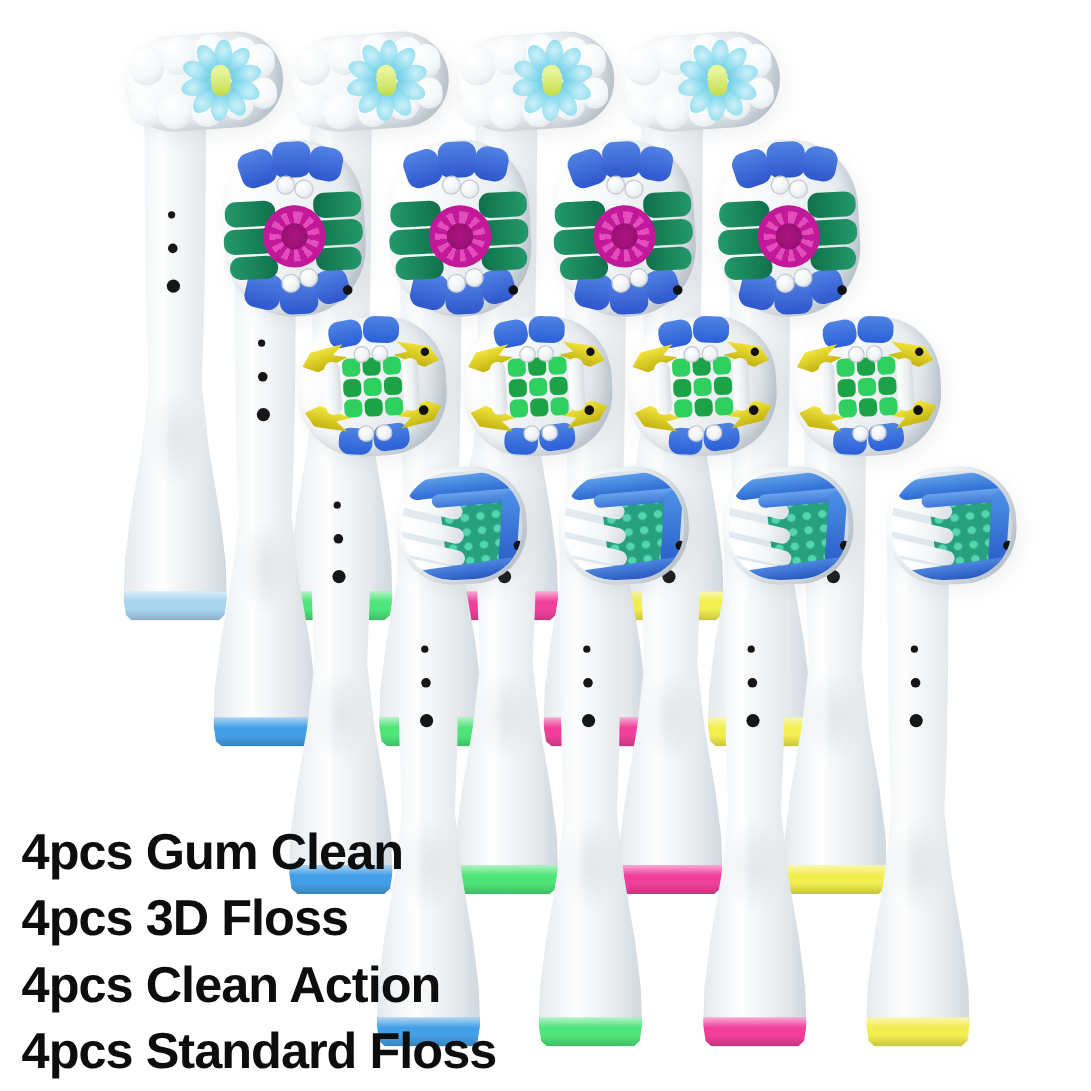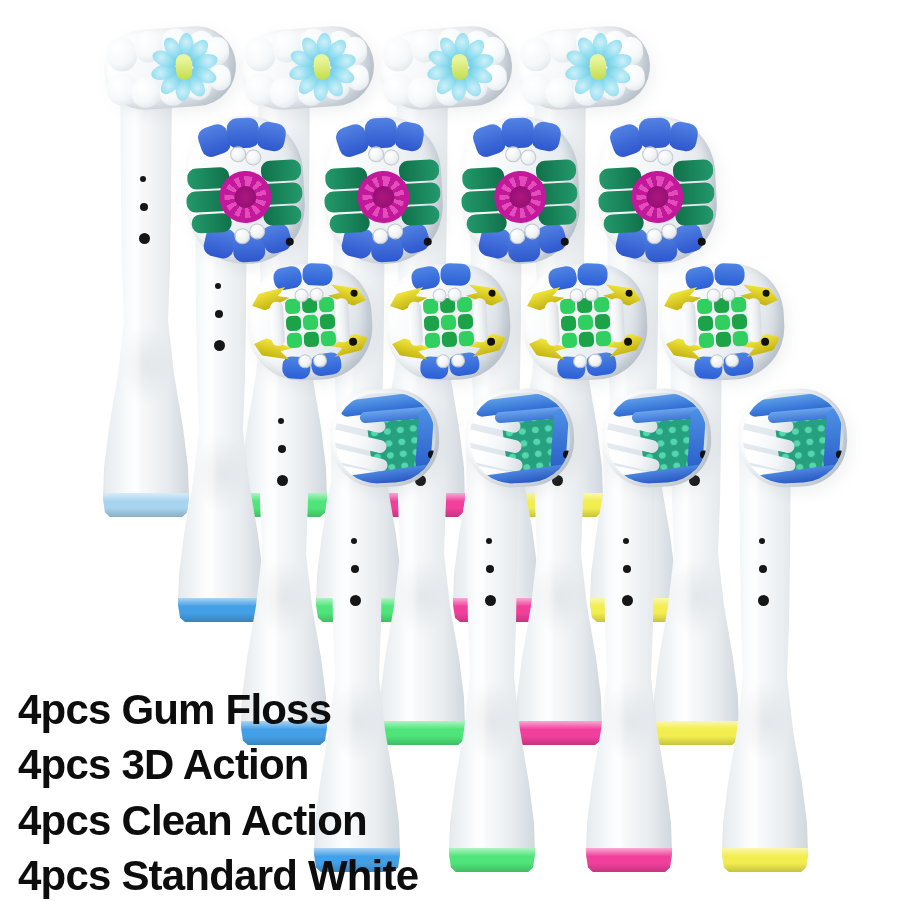--- a/index.html
+++ b/index.html
@@ -557,18 +557,18 @@
             <div class="abs" style="left:6px;top:3px;width:94px;height:16px;border-radius:8px;background:linear-gradient(180deg, #5b9ce8, #2d6bd3);transform:rotate(-4deg);"></div>
             <div class="abs" style="left:26px;top:17px;width:72px;height:11px;border-radius:6px;background:linear-gradient(180deg,#6aa4ec,#3f76d6);transform:rotate(-2deg);"></div>
             <div class="abs" style="left:82px;top:18px;width:15px;height:62px;border-radius:7px;background:linear-gradient(180deg,#4d90e6,#2a5ec8);transform:rotate(7deg);"></div>
             <div class="abs" style="left:8px;top:77px;width:92px;height:15px;border-radius:8px;background:linear-gradient(180deg,#4c86e0,#2552bc);transform:rotate(-5deg);"></div>
             <div class="abs" style="left:92px;top:60px;width:8px;height:8px;border-radius:50%;background:#111111;"></div>
           </div>
         </div>
       </div>
     </div>
   <div class="caption">
-    <div class="cap-line">4pcs Gum Floss</div>
-    <div class="cap-line">4pcs 3D Action</div>
+    <div class="cap-line">4pcs Gum Clean</div>
+    <div class="cap-line">4pcs 3D Floss</div>
     <div class="cap-line">4pcs Clean Action</div>
-    <div class="cap-line">4pcs Standard White</div>
+    <div class="cap-line">4pcs Standard Floss</div>
   </div>
 </div>
 
 </body></html>

